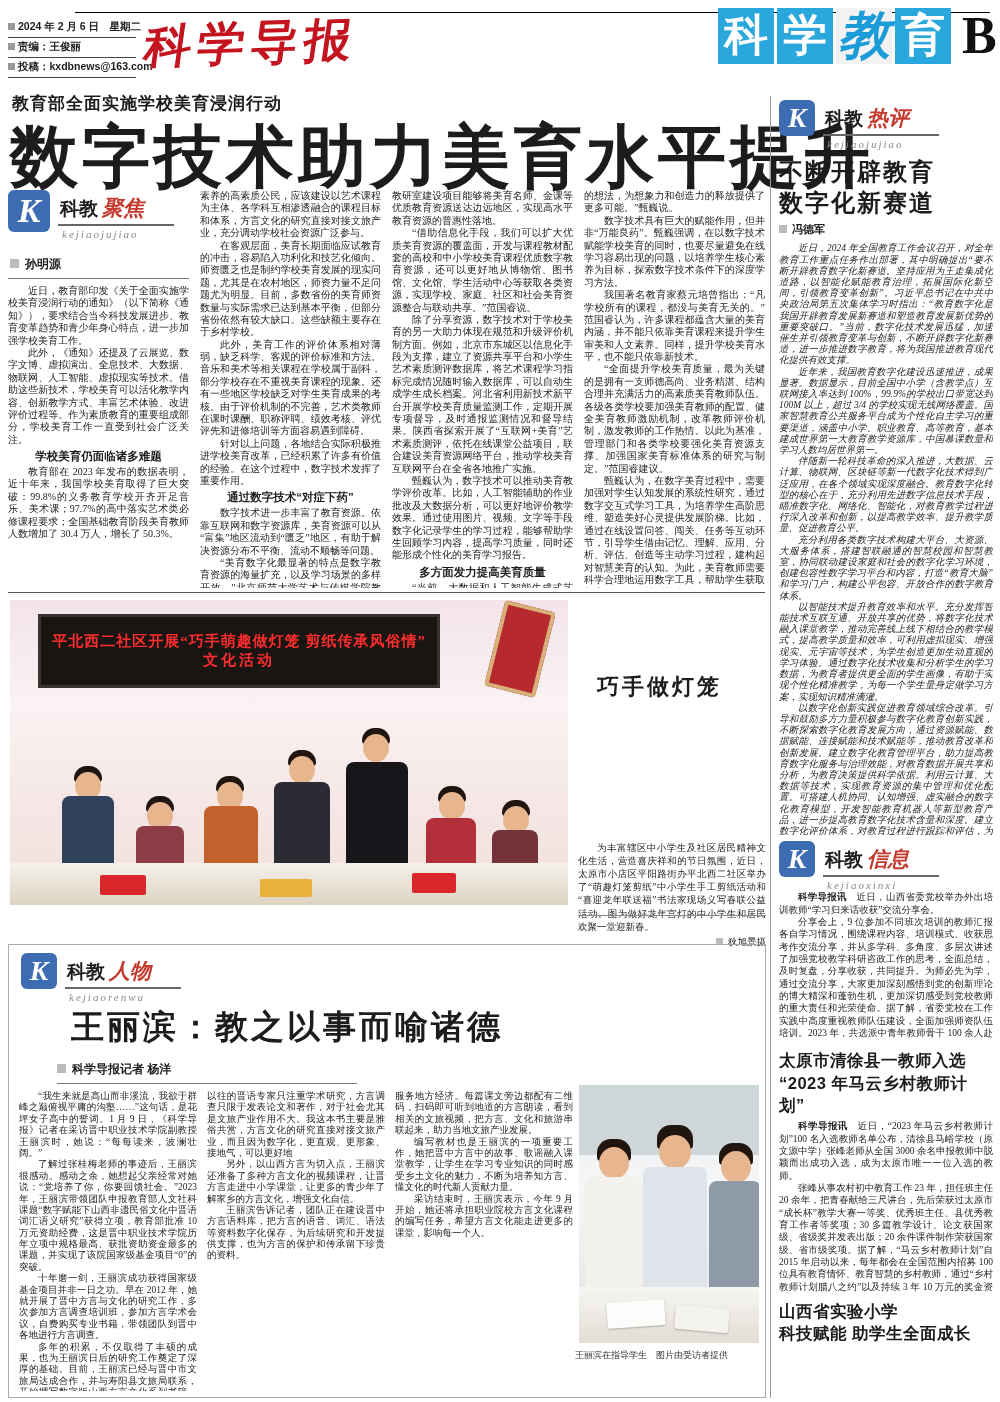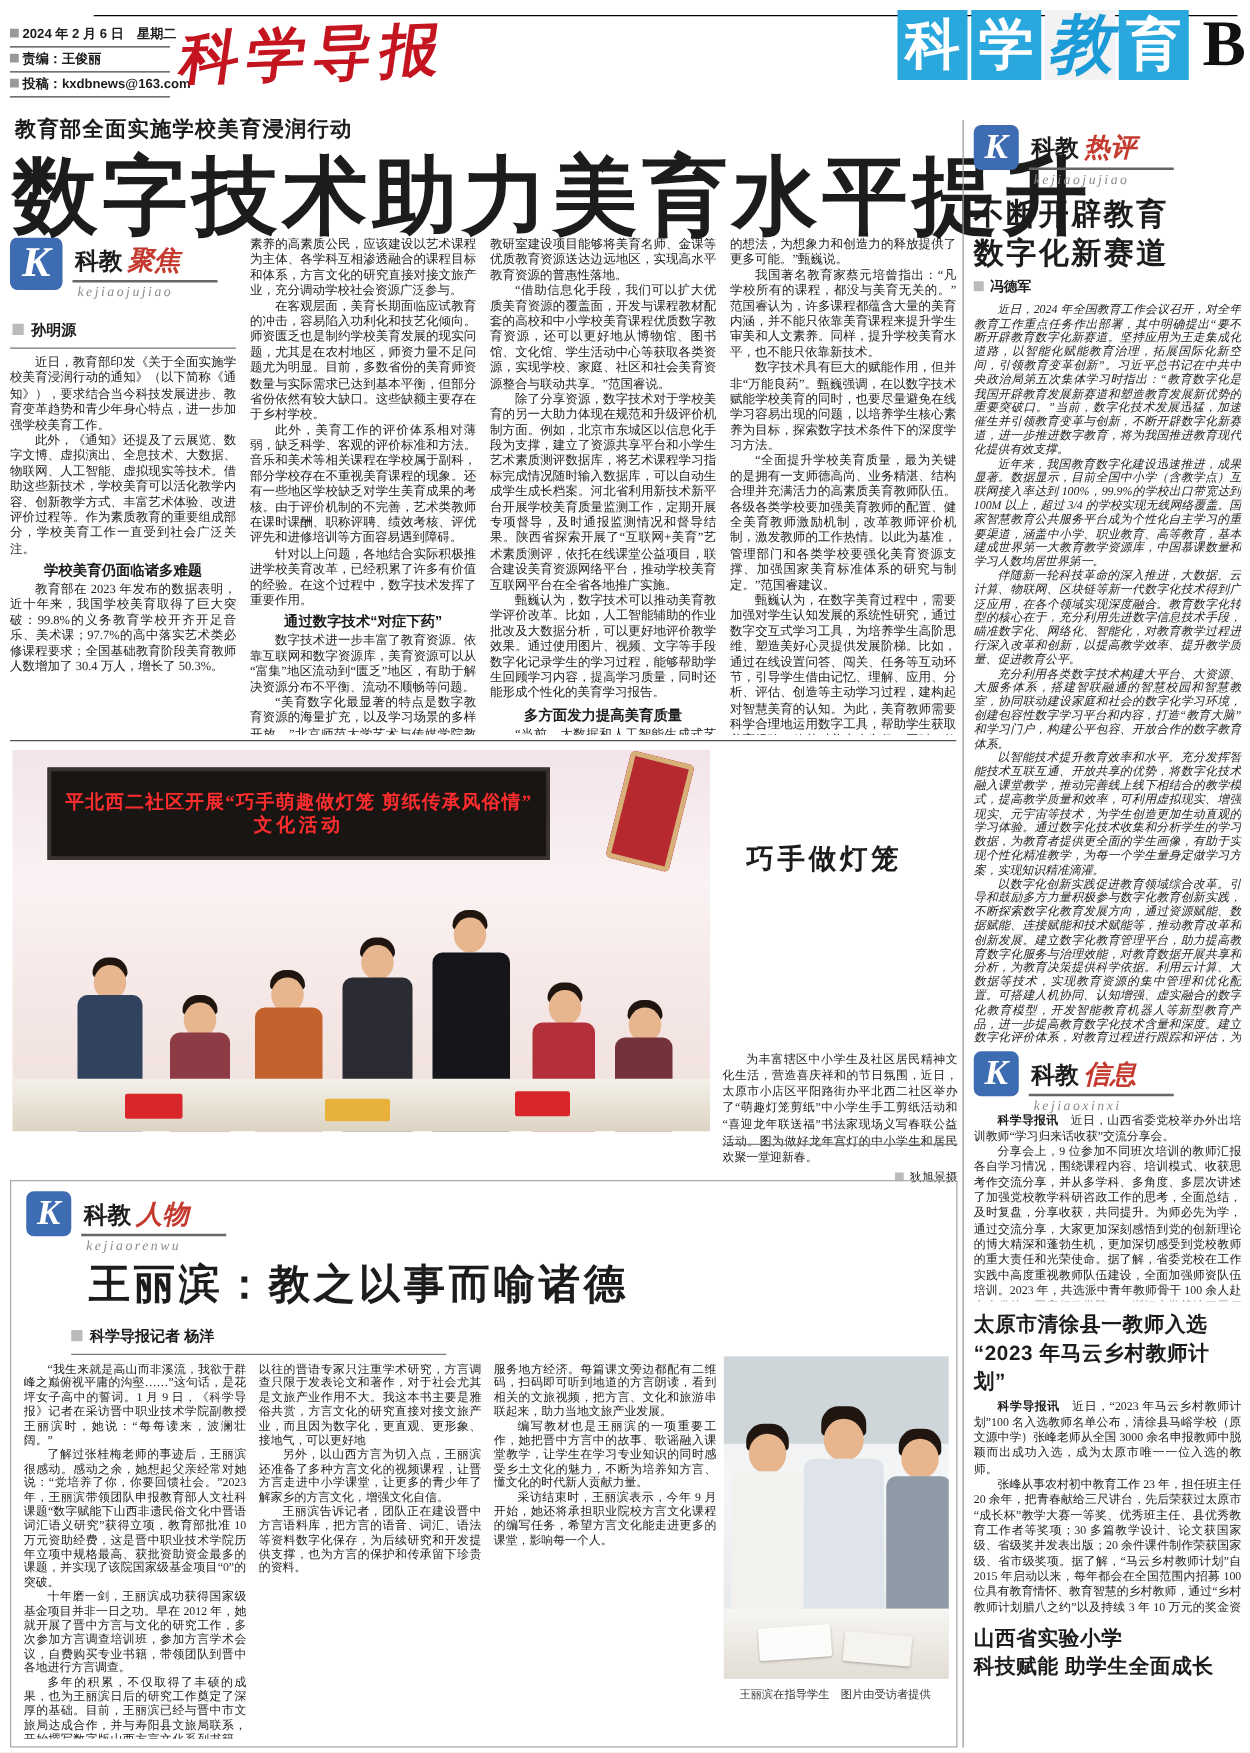--- a/index.html
+++ b/index.html
@@ -107,21 +107,21 @@
                   font-weight:bold; border-bottom:1px solid #777; padding-bottom:5px;
                   font-family:"Liberation Sans",sans-serif; }
   .renwu-byline .sq { display:inline-block; width:9px; height:9px; background:#bbb; margin-right:6px; }
   .renwu-cols { position:absolute; left:10px; top:146px; width:556px; height:300px;
                 display:flex; gap:10px; overflow:hidden; }
   .renwu-col { width:178px; flex:none; overflow:hidden; }
   .renwu-col p { font-size:9.5px; line-height:1.2; text-align:justify; text-indent:2em; }
   .photo2 { position:absolute; left:570px; top:140px; width:180px; height:258px; overflow:hidden;
             background:linear-gradient(180deg,#e9ecef 0%,#f5f6f7 40%,#dfe3e6 100%); }
   .photo2-cap { position:absolute; left:566px; top:404px; width:186px; font-size:9px;
-                color:#333; text-align:center; }
+                color:#333; text-align:left; }
 
   .noselect { user-select:none; }
 </style>
 </head>
 <body>
 
 <div class="page">
 
   <div class="top-rule"></div>
 
@@ -172,22 +172,22 @@
     <div class="col">
       <p class="bt" style="text-indent:0;">教研室建设项目能够将美育名师、金课等优质教育资源送达边远地区，实现高水平教育资源的普惠性落地。</p>
       <p class="bt">“借助信息化手段，我们可以扩大优质美育资源的覆盖面，开发与课程教材配套的高校和中小学校美育课程优质数字教育资源，还可以更好地从博物馆、图书馆、文化馆、学生活动中心等获取各类资源，实现学校、家庭、社区和社会美育资源整合与联动共享。”范国睿说。</p>
       <p class="bt">除了分享资源，数字技术对于学校美育的另一大助力体现在规范和升级评价机制方面。例如，北京市东城区以信息化手段为支撑，建立了资源共享平台和小学生艺术素质测评数据库，将艺术课程学习指标完成情况随时输入数据库，可以自动生成学生成长档案。河北省利用新技术新平台开展学校美育质量监测工作，定期开展专项督导，及时通报监测情况和督导结果。陕西省探索开展了“互联网+美育”艺术素质测评，依托在线课堂公益项目，联合建设美育资源网络平台，推动学校美育互联网平台在全省各地推广实施。</p>
       <p class="bt">甄巍认为，数字技术可以推动美育教学评价改革。比如，人工智能辅助的作业批改及大数据分析，可以更好地评价教学效果。通过使用图片、视频、文字等手段数字化记录学生的学习过程，能够帮助学生回顾学习内容，提高学习质量，同时还能形成个性化的美育学习报告。</p>
       <h4 class="subhead">多方面发力提高美育质量</h4>
       <p class="bt">“当前，大数据和人工智能生成式艺术对学校美育教学产生了深远的影响。以美术为例，由计算机人工智能辅助创作的生成式艺术，节省了师生处理图像和查找信息素材的精力和时间。师生可以专心去实现更具创意</p>
     </div>
     <div class="col">
       <p class="bt" style="text-indent:0;">的想法，为想象力和创造力的释放提供了更多可能。”甄巍说。</p>
+      <p class="bt">数字技术具有巨大的赋能作用，但并非“万能良药”。甄巍强调，在以数字技术赋能学校美育的同时，也要尽量避免在线学习容易出现的问题，以培养学生核心素养为目标，探索数字技术条件下的深度学习方法。</p>
       <p class="bt">我国著名教育家蔡元培曾指出：“凡学校所有的课程，都没与美育无关的。”范国睿认为，许多课程都蕴含大量的美育内涵，并不能只依靠美育课程来提升学生审美和人文素养。同样，提升学校美育水平，也不能只依靠新技术。</p>
-      <p class="bt">数字技术具有巨大的赋能作用，但并非“万能良药”。甄巍强调，在以数字技术赋能学校美育的同时，也要尽量避免在线学习容易出现的问题，以培养学生核心素养为目标，探索数字技术条件下的深度学习方法。</p>
       <p class="bt">“全面提升学校美育质量，最为关键的是拥有一支师德高尚、业务精湛、结构合理并充满活力的高素质美育教师队伍。各级各类学校要加强美育教师的配置、健全美育教师激励机制，改革教师评价机制，激发教师的工作热情。以此为基准，管理部门和各类学校要强化美育资源支撑、加强国家美育标准体系的研究与制定。”范国睿建议。</p>
       <p class="bt">甄巍认为，在数字美育过程中，需要加强对学生认知发展的系统性研究，通过数字交互式学习工具，为培养学生高阶思维、塑造美好心灵提供发展阶梯。比如，通过在线设置问答、闯关、任务等互动环节，引导学生借由记忆、理解、应用、分析、评估、创造等主动学习过程，建构起对智慧美育的认知。为此，美育教师需要科学合理地运用数字工具，帮助学生获取美育经验，使其对美产生兴趣。同时，教师应将学习过程中的互动或交互作为关注点，把美育知识融入到学生的生活中，帮助学生获得终身受用的美的智慧。</p>
     </div>
   </div>
 
   <div class="mid-rule"></div>
 
   <div class="photo1 noselect">
     <div class="led">
       <div class="l1">平北西二社区开展“巧手萌趣做灯笼  剪纸传承风俗情”</div>

